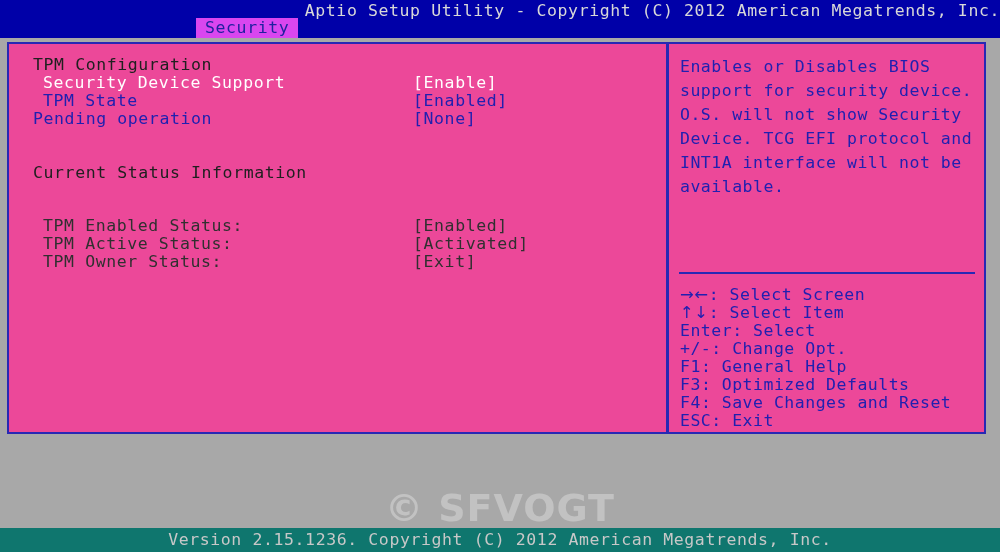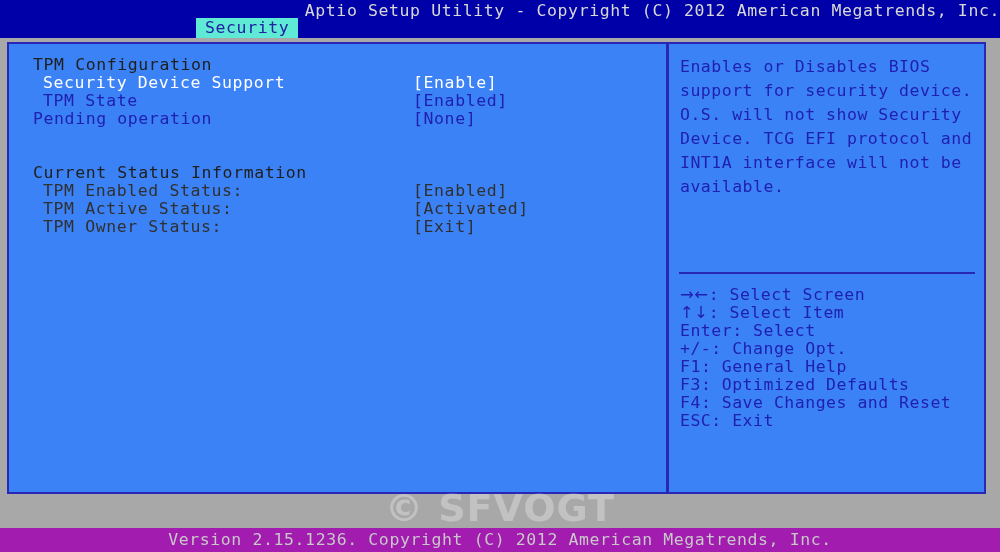--- a/index.html
+++ b/index.html
@@ -37,36 +37,36 @@
   }
   #tab-strip {
     position: absolute;
     left: 0; top: 18px;
     width: 1000px; height: 20px;
   }
   #tab-security {
     position: absolute;
     left: 196px; top: 0;
     padding: 1px 9px 2px 9px;
-    background: #5eead4;
+    background: #d946ef;
     color: #2020a0;
     font-size: 16.5px;
     letter-spacing: 0.6px;
     white-space: pre;
     line-height: 17px;
   }
 
   
   #panel {
     position: absolute;
     left: 7px; top: 42px;
-    width: 979px; height: 452px;
+    width: 979px; height: 392px;
     border: 2px solid #2828b4;
     box-sizing: border-box;
-    background: #3b82f6;
+    background: #ec4899;
   }
   #divider {
     position: absolute;
     left: 657px; top: 0;
     width: 3px; height: 100%;
     background: #2828b4;
   }
 
   
   #left-pane {
@@ -80,21 +80,21 @@
     font-size: 16.5px;
     letter-spacing: 0.6px;
     line-height: 18px;
   }
   .lbl { position: absolute; left: 0; white-space: pre; }
   .val { position: absolute; left: 380px; white-space: pre; }
 
   .c-head  { color: #202020; }
   .c-sel   { color: #ffffff; }
   .c-item  { color: #2020b0; }
-  .c-info  { color: #303030; }
+  .c-info  { color: #303030; margin-top: 35px; }
 
   
   #right-pane {
     position: absolute;
     left: 660px; top: 0;
     width: 319px; height: 100%;
   }
   #help-text {
     position: absolute;
     left: 11px; top: 11px;
@@ -135,21 +135,21 @@
     color: rgba(255,255,255,0.30);
     white-space: pre;
     pointer-events: none;
   }
 
   
   #footer-bar {
     position: absolute;
     left: 0; bottom: 0;
     width: 1000px; height: 24px;
-    background: #a21caf;
+    background: #0f766e;
   }
   #footer-text {
     position: absolute;
     left: 0; top: 2px;
     width: 1000px;
     text-align: center;
     color: #c8c8c8;
     font-size: 16.5px;
     letter-spacing: 0.6px;
     white-space: pre;

